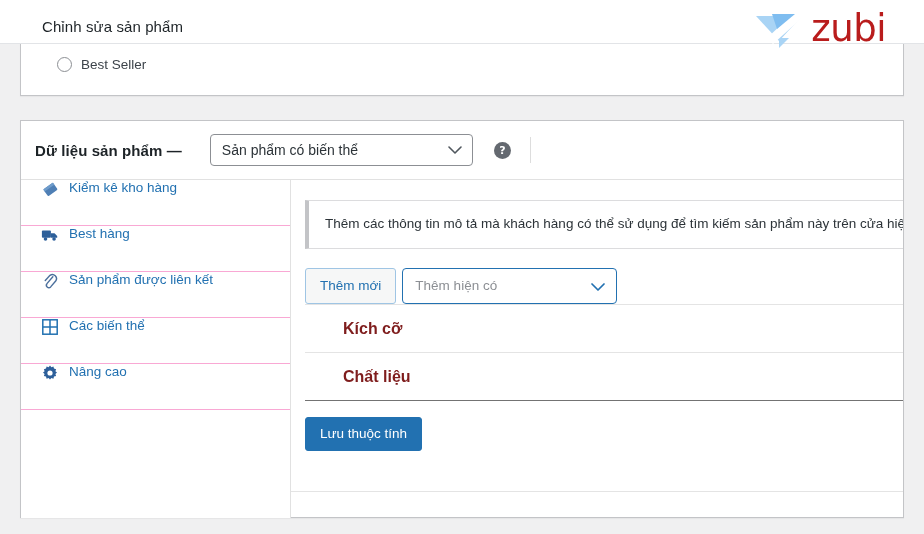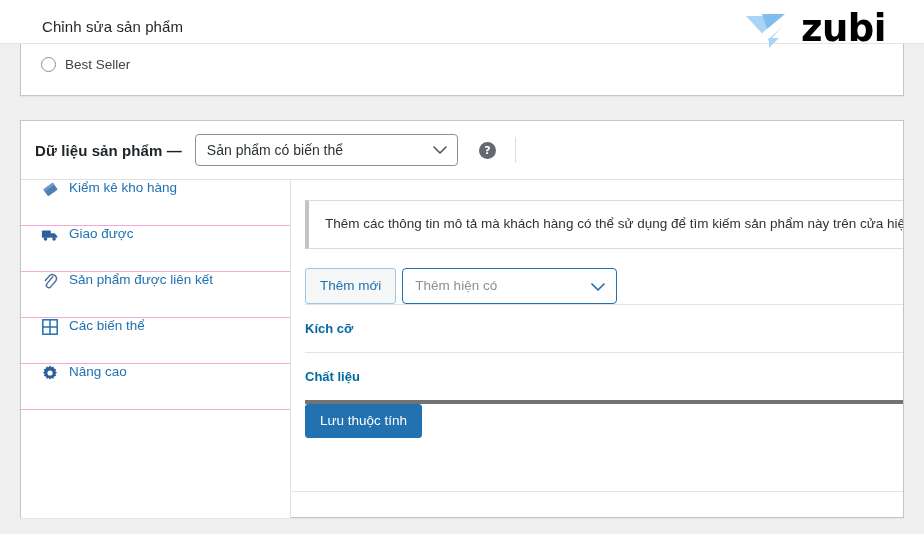--- a/index.html
+++ b/index.html
@@ -39,22 +39,22 @@
     right: 38px; top: 8px;
     height: 40px;
     display: flex;
     align-items: center;
     gap: 6px;
   }
   .brand-logo .gem { display:block; }
   .brand-logo .wordmark {
     font-size: 37px;
     line-height: 37px;
-    font-weight: 700;
-    color: #000000;
+    font-weight: 400;
+    color: #b91c1c;
     letter-spacing: -0.5px;
     font-family: "DejaVu Sans", sans-serif;
   }
 
   
   .postbox {
     position: absolute;
     left: 20px;
     width: 884px;
     background: #ffffff;
@@ -64,21 +64,21 @@
   }
 
   
   #panel-top {
     top: 10px;
     height: 86px;
     z-index: 10;
   }
   .radio-row {
     position: absolute;
-    left: 20px; top: 46px;
+    left: 36px; top: 46px;
     display: flex;
     align-items: center;
     gap: 9px;
   }
   .radio-mark {
     width: 15px; height: 15px;
     border: 1px solid #8c8f94;
     border-radius: 50%;
     background: #fff;
     box-sizing: border-box;
@@ -104,21 +104,21 @@
   }
   .pd-header h2 {
     margin: 0;
     font-size: 15px;
     font-weight: 700;
     color: #1d2327;
     letter-spacing: .1px;
   }
   .pd-select-wrap {
     position: relative;
-    margin-left: 13px;
+    margin-left: 28px;
   }
   select.pd-type {
     -webkit-appearance: none;
     appearance: none;
     width: 263px;
     height: 32px;
     padding: 0 30px 0 11px;
     font-size: 14px;
     font-family: inherit;
     color: #2c3338;
@@ -254,27 +254,29 @@
   .attr-row {
     border-top: 1px solid #e4e4e4;
     height: 48px;
     display: flex;
     align-items: center;
     width: 620px;
     box-sizing: border-box;
   }
   .attr-row:first-of-type { margin-top: 16px; }
   .attr-name {
-    font-size: 13px;
+    font-size: 16px;
     font-weight: 700;
-    color: #0369a1;
+    color: #7f1d1d;
+    margin-left: 38px;
   }
   .save-bar {
-    border-top: 4px solid #737373;
+    border-top: 1px solid #737373;
     width: 620px;
+    padding-top: 16px;
     box-sizing: border-box;
   }
   .btn-primary {
     height: 34px;
     padding: 0 14px;
     background: #2271b1;
     border: 1px solid #2271b1;
     border-radius: 3px;
     color: #fff;
     font-size: 13.5px;
@@ -351,21 +353,21 @@
 
       <div class="pd-tab">
         <span class="tab-ico">
           <svg width="18" height="16" viewBox="0 0 20 16">
             <rect x="1" y="3" width="10" height="8" rx="1" fill="#2d5f9a"></rect>
             <path d="M11 6 h4 l3 3 v2 h-7 z" fill="#2d5f9a"></path>
             <circle cx="5" cy="12.5" r="2" fill="#2d5f9a"></circle>
             <circle cx="14.5" cy="12.5" r="2" fill="#2d5f9a"></circle>
           </svg>
         </span>
-        <span>Giao được</span>
+        <span>Best hàng</span>
       </div>
 
       <div class="pd-tab">
         <span class="tab-ico">
           <svg width="16" height="17" viewBox="0 0 16 18">
             <path d="M11 4 L5 11 a2.6 2.6 0 0 0 3.7 3.7 L14 8.5 a4.3 4.3 0 0 0-6-6 L3 8" fill="none" stroke="#4b6f9c" stroke-width="1.5" stroke-linecap="round"></path>
           </svg>
         </span>
         <span>Sản phẩm được liên kết</span>
       </div>

